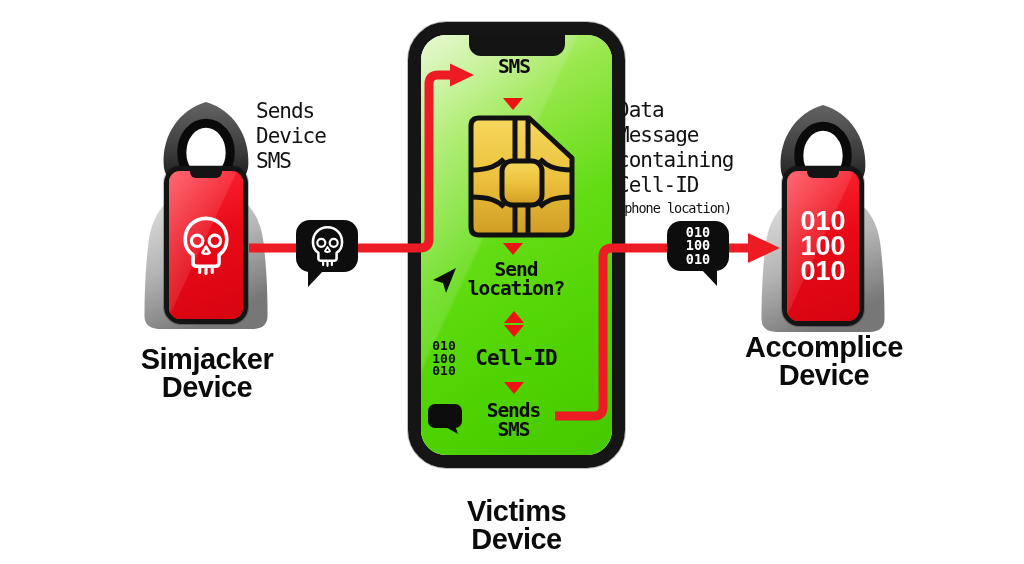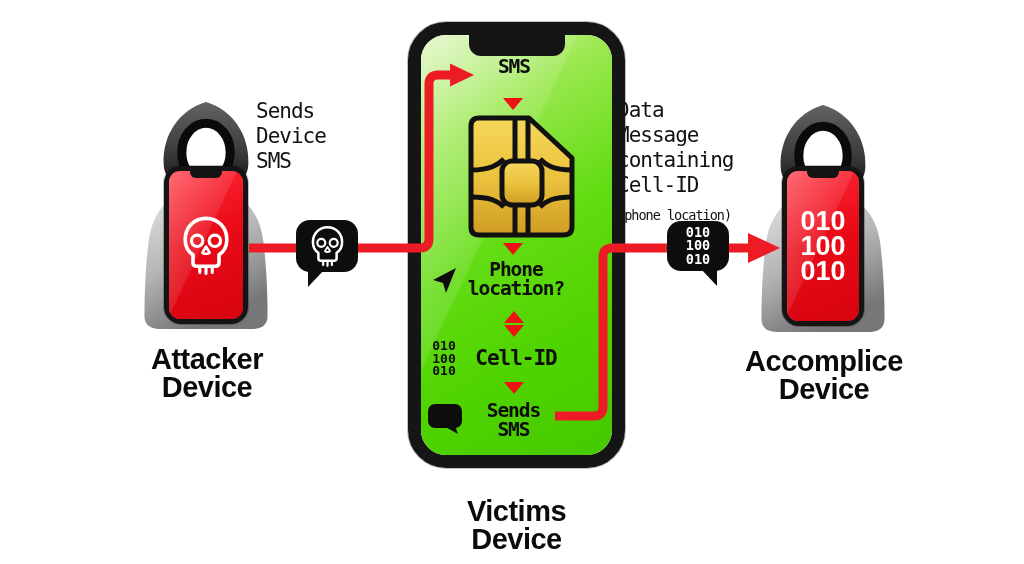--- a/index.html
+++ b/index.html
@@ -6,21 +6,21 @@
   .canvas{
     position:relative;width:1024px;height:564px;background:#ffffff;
     overflow:hidden;font-family:"Liberation Sans",sans-serif;
   }
   .abs{position:absolute;}
   
   .mono-block{
     font-family:"DejaVu Sans Mono",monospace;font-weight:normal;color:#111;
     font-size:21px;line-height:25px;text-align:left;letter-spacing:-1px;
   }
-  .mono-sub{font-size:13.5px;line-height:15px;margin-top:10px;letter-spacing:-1px;}
+  .mono-sub{font-size:13.5px;line-height:15px;margin-top:3px;letter-spacing:-1px;}
   .device-label{
     font-weight:bold;color:#0b0b0b;font-size:29px;line-height:28px;text-align:center;
     letter-spacing:-0.5px;
   }
   
   .phone{
     position:absolute;border:5px solid #141414;border-radius:17px;
     box-shadow:0 0 0 1px rgba(0,0,0,0.25);
   }
   .phone .notch{
@@ -126,21 +126,21 @@
   <div class="phone" style="left:164px;top:166px;width:74px;height:148px">
     <div class="screen-red">
       <svg style="position:absolute;left:11px;top:44px;z-index:2" width="52" height="62" viewBox="0 0 100 118">
           <use href="#skull"></use>
         </svg>
     </div>
     <div class="notch small-notch"></div>
   </div>
 
   <div class="abs label device-label" style="left:107px;top:345px;width:200px">
-    <div>Attacker</div>
+    <div>Simjacker</div>
     <div>Device</div>
   </div>
 
   <div class="abs mono-block" style="left:256px;top:99px;width:145px">
     <div>Sends</div>
     <div>Device</div>
     <div>SMS</div>
   </div>
 
   <div class="phone phone-victim">
@@ -159,21 +159,21 @@
         <rect x="34" y="46" width="40" height="44" rx="10" fill="url(#simGold)" stroke="#111" stroke-width="5"></rect>
       </svg>
 
       <div class="green-item tri-down" style="left:82px;top:208px"></div>
 
       <svg class="green-item" style="left:10px;top:231px" width="27" height="28" viewBox="0 0 27 28">
         <path d="M25 2 L2 14 L12 17 L15 27 Z" fill="#0d0d0d"></path>
       </svg>
 
       <div class="green-item g-line" style="left:20px;top:225px;width:150px">
-        <div>Phone</div>
+        <div>Send</div>
         <div>location?</div>
       </div>
 
       <div class="green-item" style="left:83px;top:276px">
         <div class="tri-up"></div>
         <div class="tri-down" style="margin-top:2px"></div>
       </div>
 
       <div class="green-item binary-small" style="left:8px;top:305px;width:30px">
         <div>010</div>
@@ -219,21 +219,21 @@
     <div class="screen-red">
       <div class="accomplice-binary">
         <div>010</div>
         <div>100</div>
         <div>010</div>
       </div>
     </div>
     <div class="notch small-notch"></div>
   </div>
 
-  <div class="abs label device-label" style="left:723px;top:347px;width:202px">
+  <div class="abs label device-label" style="left:723px;top:333px;width:202px">
     <div>Accomplice</div>
     <div>Device</div>
   </div>
 
   <svg class="overlay-svg" width="1024" height="564" viewBox="0 0 1024 564">
     <path d="M249 248 L420 248 Q429 248 429 239 L429 84 Q429 75 438 75 L452 75" fill="none" stroke="#ed1c24" stroke-width="9"></path>
     <polygon points="450,63.5 450,86.5 474,75" fill="#ed1c24"></polygon>
     <path d="M555 416 L594 416 Q603 416 603 407 L603 257 Q603 248 612 248 L750 248" fill="none" stroke="#ed1c24" stroke-width="9"></path>
     <polygon points="748,233 748,263 780,248" fill="#ed1c24"></polygon>
   </svg>

